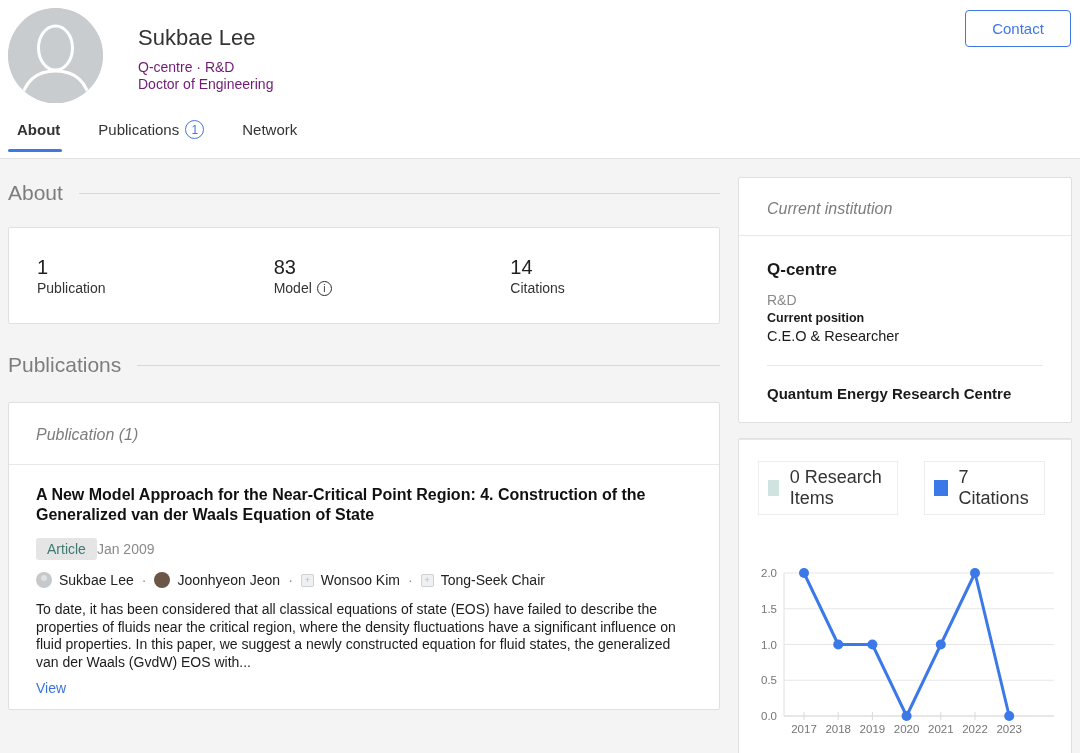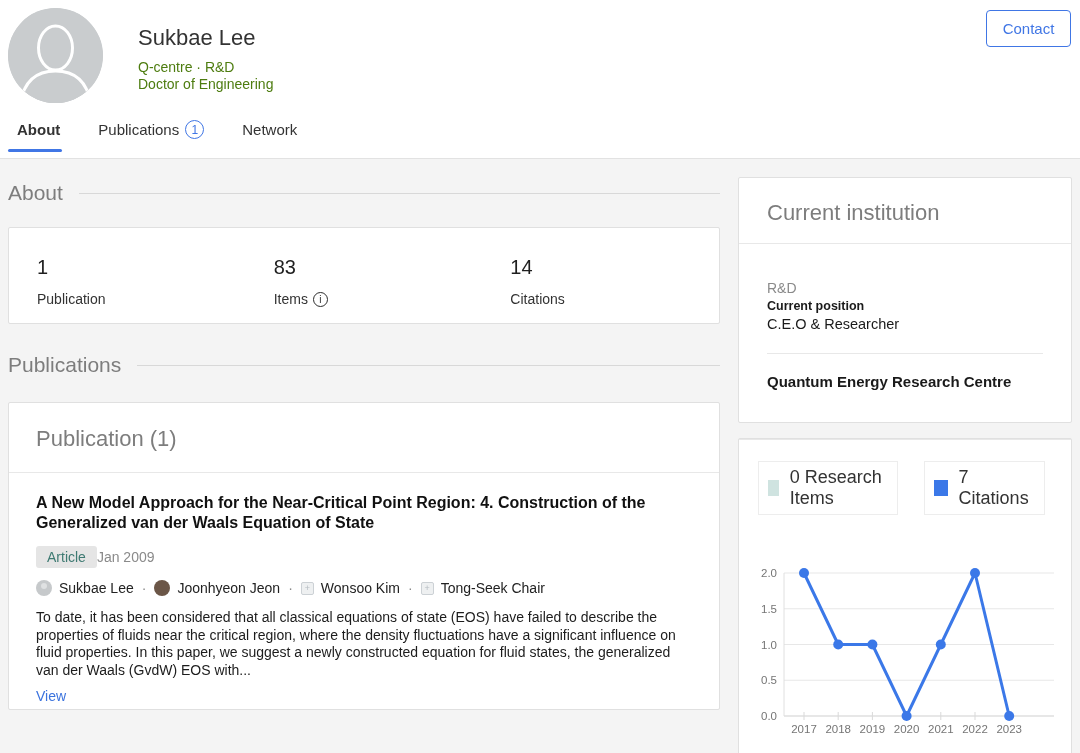--- a/index.html
+++ b/index.html
@@ -4,41 +4,41 @@
 <style>
   * { margin:0; padding:0; box-sizing:border-box; }
   html,body { width:1080px; height:753px; overflow:hidden; }
   body { font-family:"Liberation Sans", sans-serif; background:#f4f4f4; position:relative; color:#222; }
 
   
   .header { position:absolute; left:0; top:0; width:1080px; height:159px; background:#fff; border-bottom:1px solid #e2e2e2; }
   .avatar { position:absolute; left:8px; top:8px; width:95px; height:95px; border-radius:50%; overflow:hidden; background:#c9ccce; }
   .profile-info { position:absolute; left:138px; top:25px; }
   .profile-name { font-size:22px; font-weight:400; color:#333; margin-bottom:8px; }
-  .profile-sub { font-size:14px; color:#4d7c0f; line-height:17px; }
-  .contact-btn { position:absolute; right:9px; top:10px; width:85px; height:37px; background:#fff; border:1px solid #4076e5; border-radius:4px; color:#4076e5; font-size:15px; display:flex; align-items:center; justify-content:center; cursor:pointer; }
+  .profile-sub { font-size:14px; color:#701a75; line-height:17px; }
+  .contact-btn { position:absolute; right:9px; top:10px; width:106px; height:37px; background:#fff; border:1px solid #4076e5; border-radius:4px; color:#4076e5; font-size:15px; display:flex; align-items:center; justify-content:center; cursor:pointer; }
   .tabs { position:absolute; left:17px; top:120px; display:flex; align-items:center; }
   .tab { font-size:15px; color:#333; margin-right:38px; display:flex; align-items:center; cursor:pointer; }
   .tab.active { font-weight:700; }
   .tab-badge { width:19px; height:19px; border:1px solid #4076e5; border-radius:50%; color:#4076e5; font-size:12px; display:inline-flex; align-items:center; justify-content:center; margin-left:6px; font-weight:400; }
   .tab-underline { position:absolute; left:8px; top:149px; width:54px; height:3px; background:#4076e5; border-radius:2px; }
 
   
   .section-heading { position:absolute; display:flex; align-items:center; color:#7d7d7d; font-size:21px; }
   .section-heading .rule { flex:1; height:1px; background:#d8d8d8; margin-left:16px; }
   .card { position:absolute; background:#fff; border:1px solid #e0e0e0; border-radius:2px; }
-  .card-header { font-size:22px; color:#7d7d7d; }
+  .card-header { font-size:16px; color:#7d7d7d;font-style:italic; }
   .divider { height:1px; background:#e8e8e8; }
 
   
   .about-heading { left:8px; top:181px; width:712px; }
   .stats-card { left:8px; top:227px; width:712px; height:97px; display:flex; padding-top:27px; }
   .stat { flex:1; padding-left:28px; }
   .stat-value { font-size:20px; color:#1f1f1f; line-height:24px; }
-  .stat-label { font-size:14px; color:#333; margin-top:12px; display:flex; align-items:center; }
+  .stat-label { font-size:14px; color:#333; margin-top:1px; display:flex; align-items:center; }
   .info-icon { display:inline-flex; width:15px; height:15px; border:1.3px solid #2c2c2c; border-radius:50%; margin-left:5px; align-items:center; justify-content:center; font-size:10px; color:#2c2c2c; }
   .info-icon::after { content:"i"; font-style:normal; }
 
   .pubs-heading { left:8px; top:353px; width:712px; }
   .pub-card { left:8px; top:402px; width:712px; height:308px; }
   .pub-card-header { padding:23px 0 20px 27px; }
   .pub-body { padding:20px 27px 0 27px; }
   .pub-title { font-size:16px; font-weight:700; color:#111; line-height:20px; max-width:620px; cursor:pointer; }
   .pub-meta { margin-top:13px; display:flex; align-items:center; }
   .type-badge { background:#e5e5e5; color:#3e7a72; font-size:14px; padding:3px 11px; border-radius:3px; }
@@ -113,21 +113,21 @@
 </div>
 
 <div class="card stats-card">
   <div class="stat">
     <div class="stat-value">1</div>
     <div class="stat-label">Publication</div>
   </div>
   <div class="stat">
     <div class="stat-value">83</div>
     <div class="stat-label">
-      <span>Items</span>
+      <span>Model</span>
       <span class="info-icon"></span>
     </div>
   </div>
   <div class="stat">
     <div class="stat-value">14</div>
     <div class="stat-label">Citations</div>
   </div>
 </div>
 
 <div class="section-heading pubs-heading">
@@ -164,20 +164,21 @@
     </div>
     <div class="abstract">To date, it has been considered that all classical equations of state (EOS) have failed to describe the properties of fluids near the critical region, where the density fluctuations have a significant influence on fluid properties. In this paper, we suggest a newly constructed equation for fluid states, the generalized van der Waals (GvdW) EOS with...</div>
     <span class="view-link">View</span>
   </div>
 </div>
 
 <div class="card inst-card">
   <div class="inst-header card-header">Current institution</div>
   <div class="divider"></div>
   <div class="inst-body">
+    <div class="inst-name">Q-centre</div>
     <div class="inst-dept">R&amp;D</div>
     <div class="pos-label">Current position</div>
     <div class="pos-value">C.E.O &amp; Researcher</div>
     <div class="divider"></div>
   </div>
   <div class="inst-footer">Quantum Energy Research Centre</div>
 </div>
 
 <div class="card cit-card">
   <div class="divider"></div>

